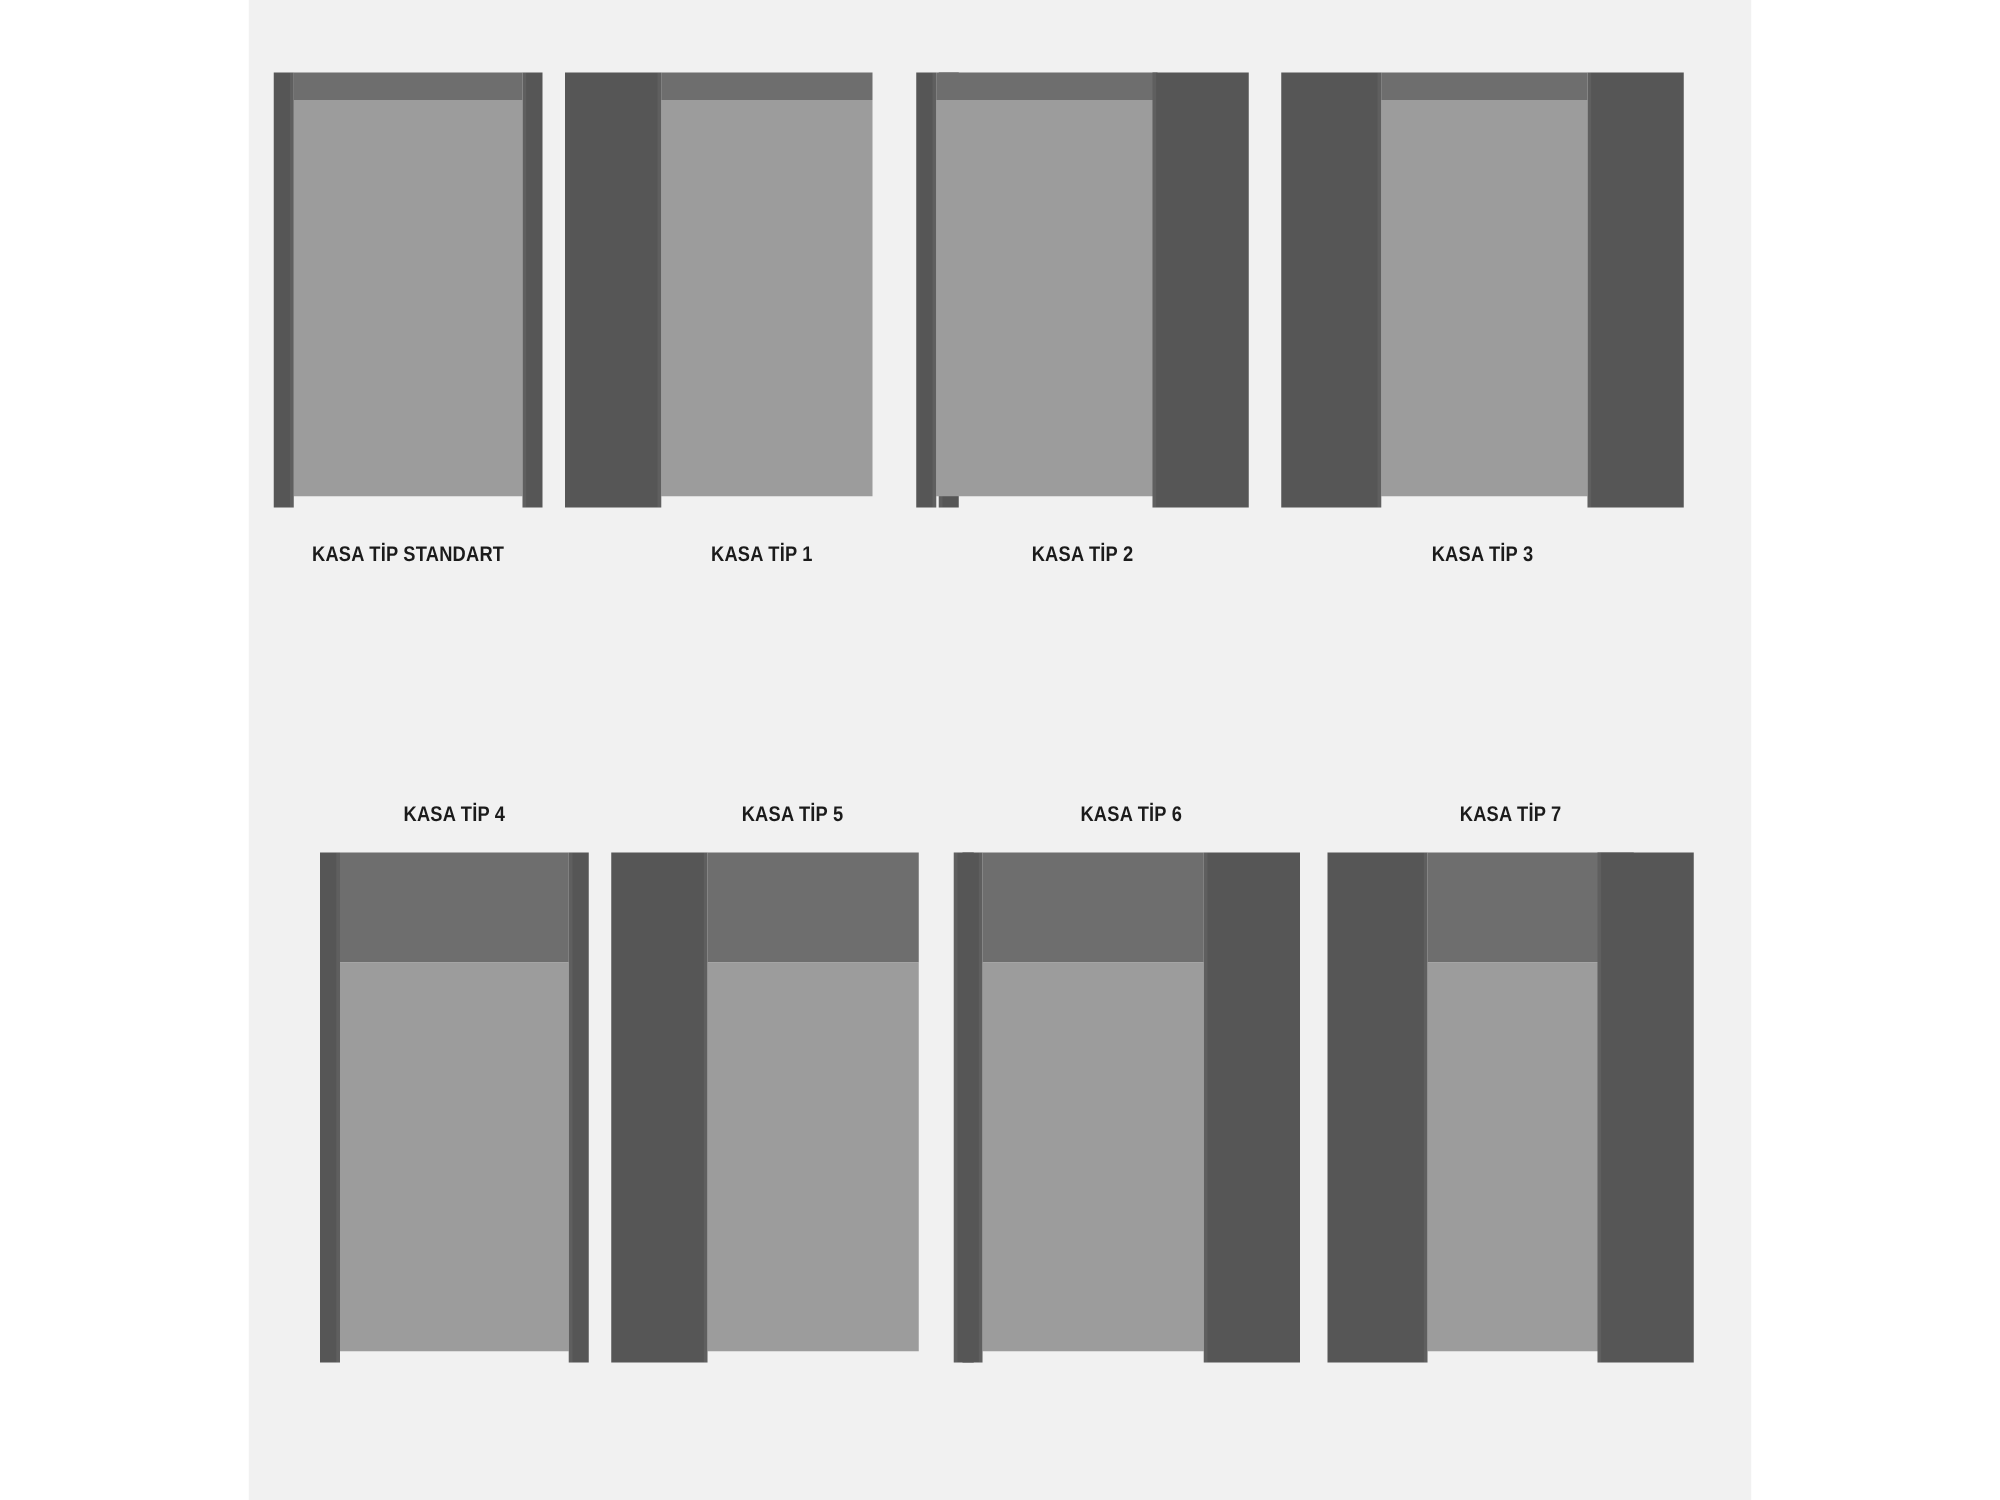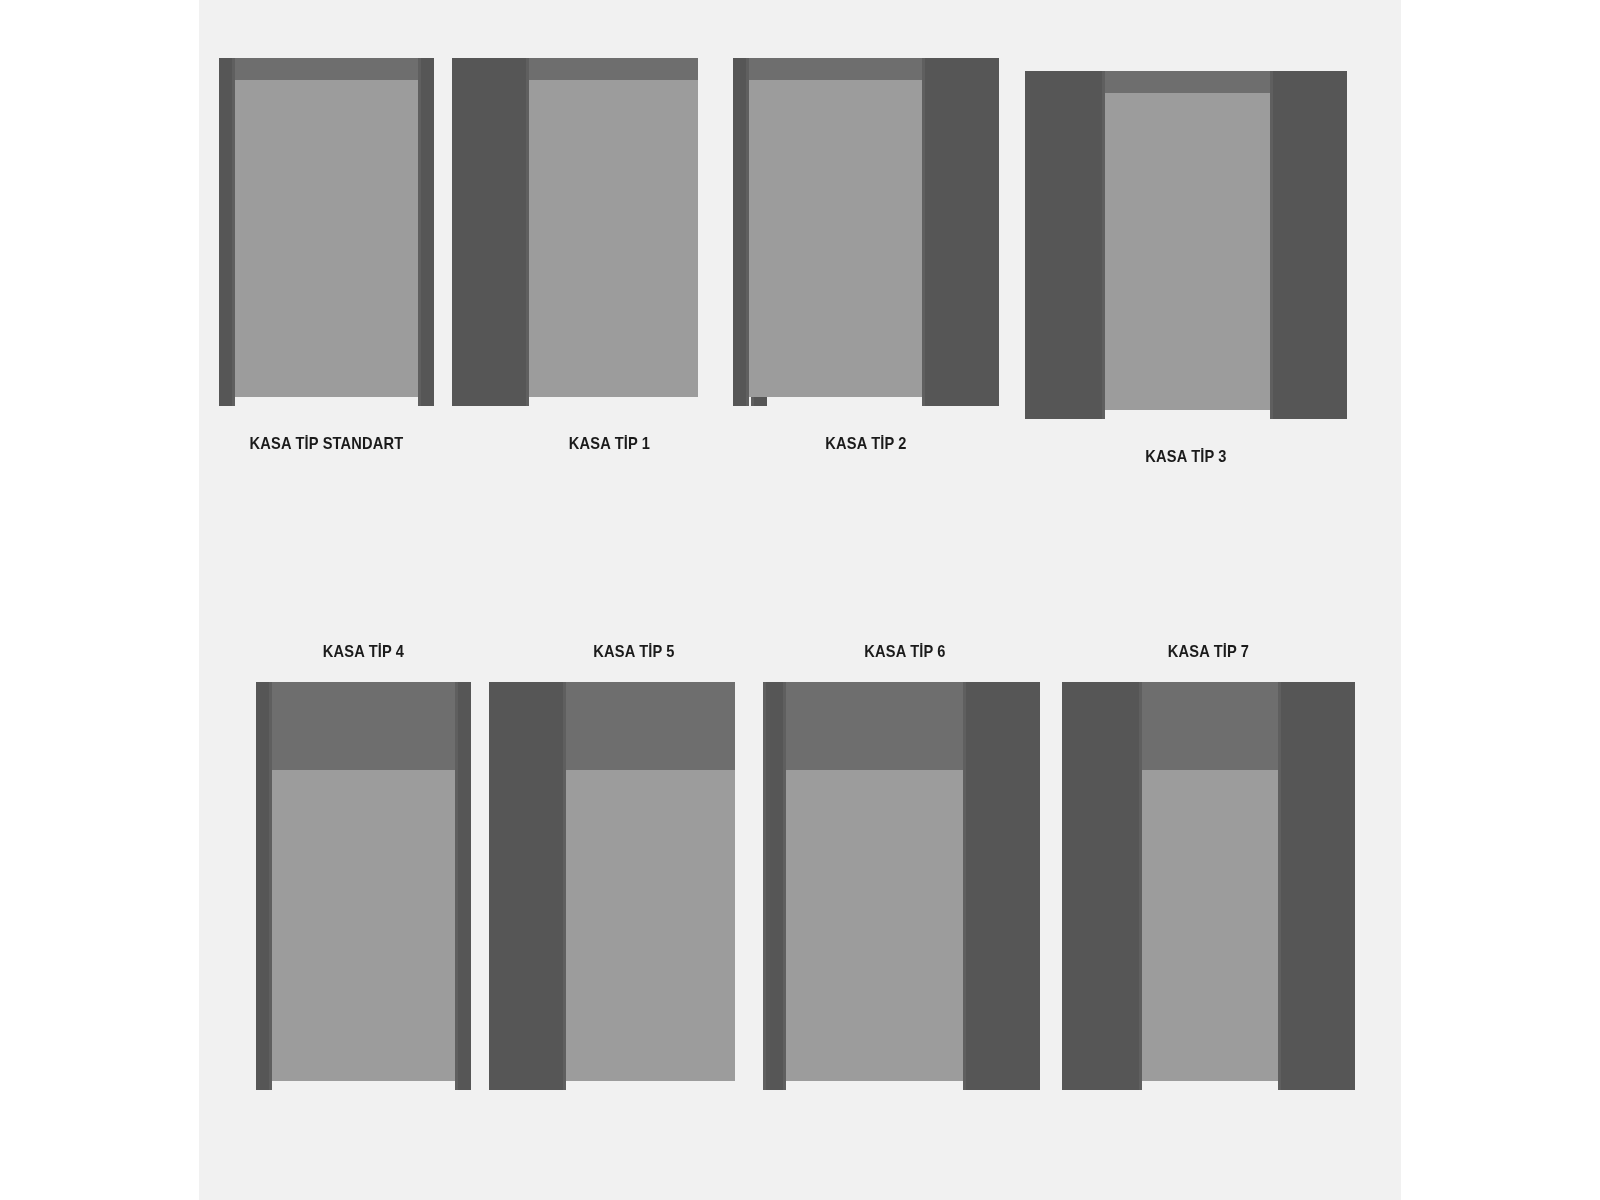--- a/index.html
+++ b/index.html
@@ -137,21 +137,21 @@
           <div class="figure" style="top: 58px; height: 348px;">
             <div class="frame">
               <div class="transom" style="left: 16px; top: 0px; width: 177px; height: 22px; background: rgb(110, 110, 110);"></div>
               <div class="leaf" style="left: 16px; top: 22px; width: 177px; height: 317px; background: rgb(156, 156, 156);"></div>
               <div class="jamb left" style="left: 0px; width: 16px; height: 348px; background: rgb(86, 86, 86);"></div>
               <div class="jamb right" style="right: 0px; width: 77px; height: 348px; background: rgb(86, 86, 86);"></div>
             </div>
           </div>
           <div class="label" style="color: rgb(27, 27, 27); top: 434px;">KASA TİP 2</div>
         </div>
-        <div class="card" style="left: 826px; width: 322px; margin-top: 13px;">
+        <div class="card" style="left: 826px; width: 322px;">
           <div class="figure" style="top: 58px; height: 348px;">
             <div class="frame">
               <div class="transom" style="left: 80px; top: 0px; width: 165px; height: 22px; background: rgb(110, 110, 110);"></div>
               <div class="leaf" style="left: 80px; top: 22px; width: 165px; height: 317px; background: rgb(156, 156, 156);"></div>
               <div class="jamb left" style="left: 0px; width: 80px; height: 348px; background: rgb(86, 86, 86);"></div>
               <div class="jamb right" style="right: 0px; width: 77px; height: 348px; background: rgb(86, 86, 86);"></div>
             </div>
           </div>
           <div class="label" style="color: rgb(27, 27, 27); top: 434px;">KASA TİP 3</div>
         </div>

